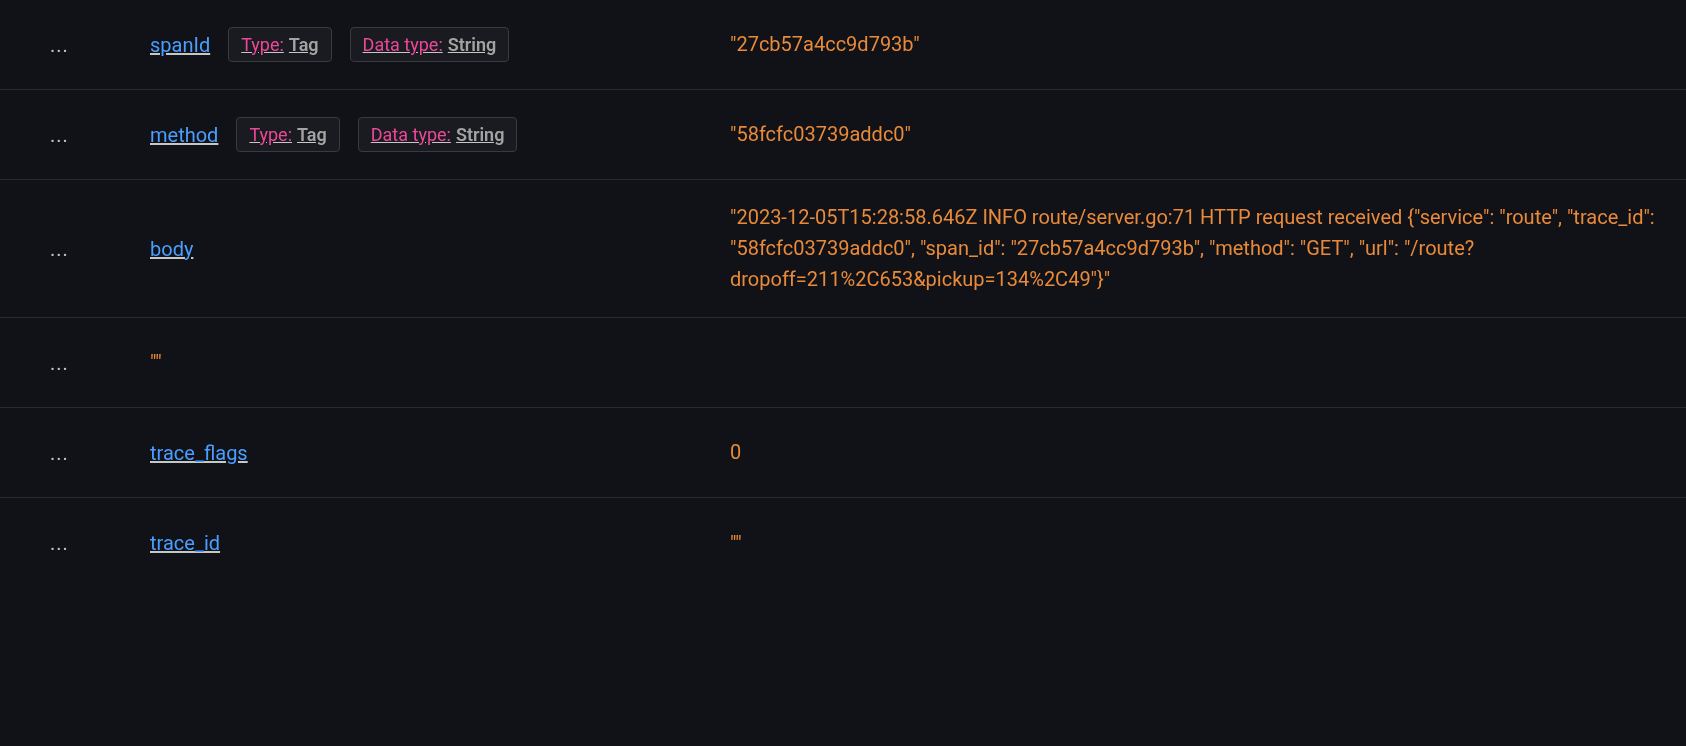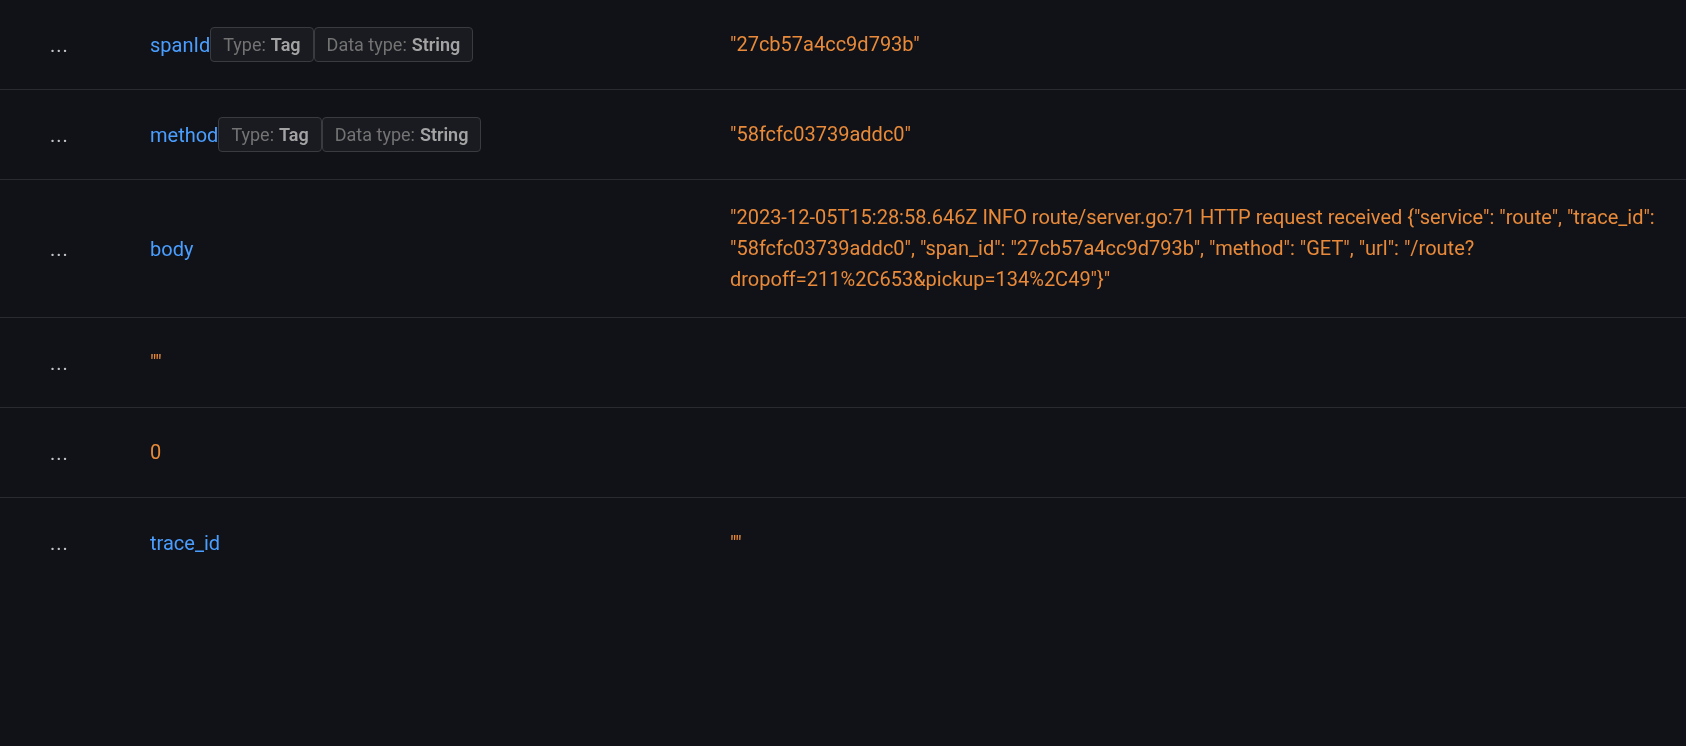--- a/index.html
+++ b/index.html
@@ -35,40 +35,41 @@
       padding-left: 50px;
       color: #c0c3c9;
       font-size: 20px;
       letter-spacing: 1px;
       cursor: pointer;
     }
     .col-field {
       flex: 0 0 580px;
       display: flex;
       align-items: center;
-      gap: 0;
+      gap: 18px;
       flex-wrap: wrap;
+      text-decoration: underline;
     }
     .field-name {
       color: #4a9eff;
       font-size: 20px;
       cursor: pointer;
     }
     .badge {
       display: inline-flex;
       align-items: baseline;
       padding: 6px 12px;
       border: 1px solid #3a3b40;
       border-radius: 4px;
       background-color: #1a1b20;
       font-size: 18px;
       gap: 5px;
     }
     .badge-label {
-      color: #737373;
+      color: #ec4899;
       text-align: right;
     }
     .badge-value {
       color: #a3a3a3;
       font-weight: 600;
     }
     .col-value {
       flex: 1;
       color: #e88a3a;
       font-size: 20px;
@@ -122,20 +123,23 @@
     <div class="col-value">"2023-12-05T15:28:58.646Z INFO route/server.go:71 HTTP request received {"service": "route", "trace_id": "58fcfc03739addc0", "span_id": "27cb57a4cc9d793b", "method": "GET", "url": "/route?dropoff=211%2C653&amp;pickup=134%2C49"}"</div>
   </div>
 
   <div class="row">
     <div class="col-actions">...</div>
     <div class="col-value">""</div>
   </div>
 
   <div class="row">
     <div class="col-actions">...</div>
+    <div class="col-field">
+      <span class="field-name">trace_flags</span>
+    </div>
     <div class="col-value">0</div>
   </div>
 
   <div class="row">
     <div class="col-actions">...</div>
     <div class="col-field">
       <span class="field-name">trace_id</span>
     </div>
     <div class="col-value">""</div>
   </div>

